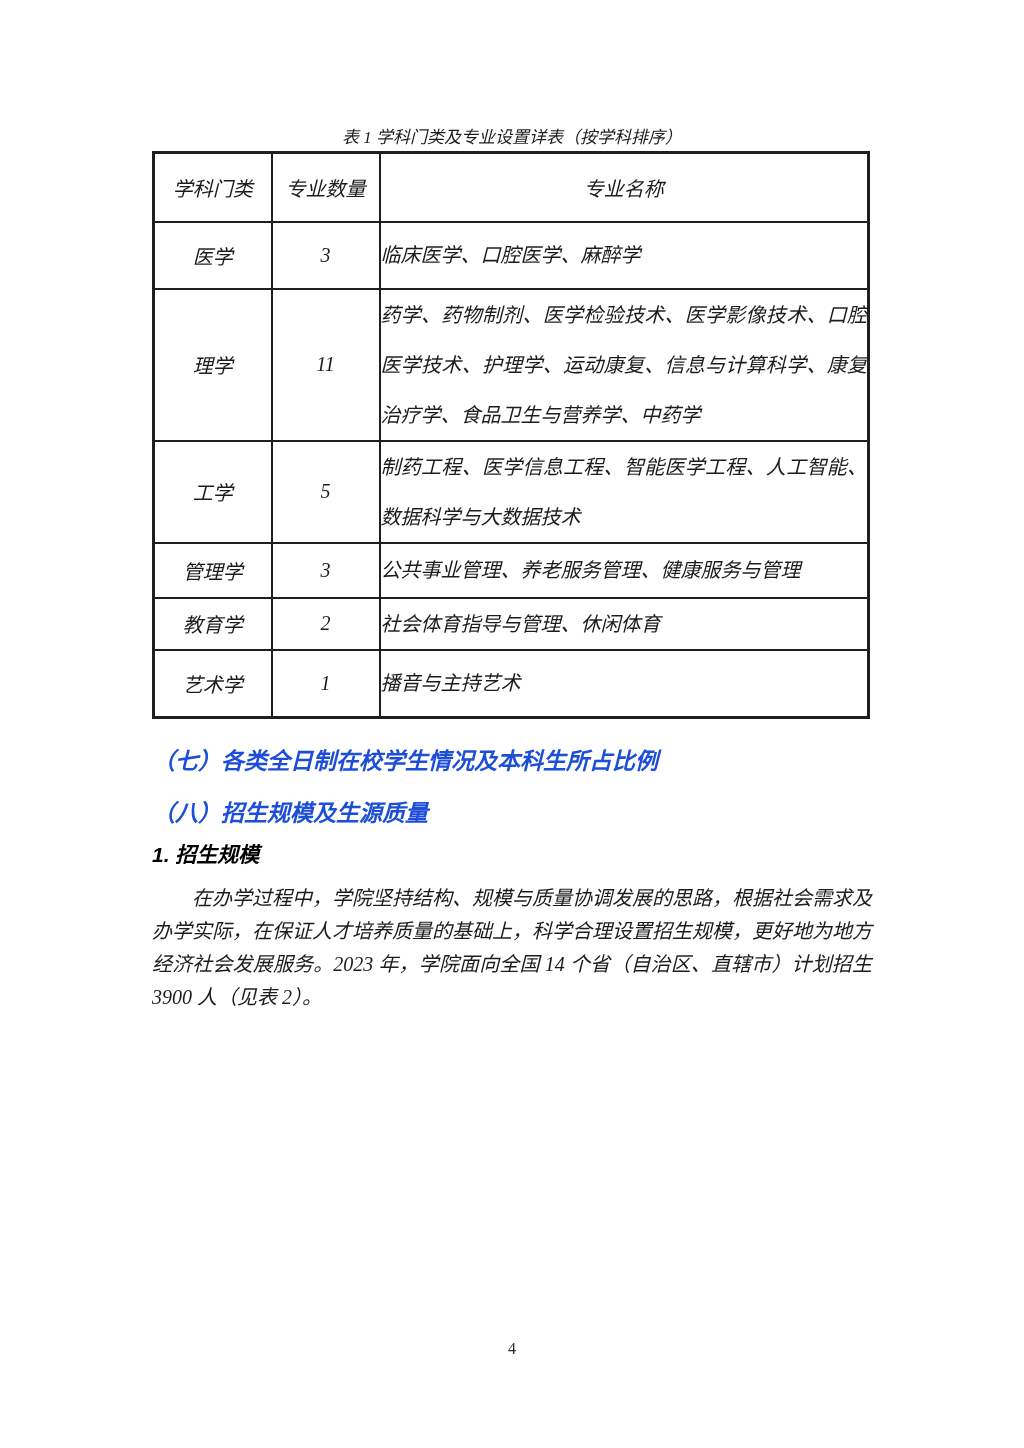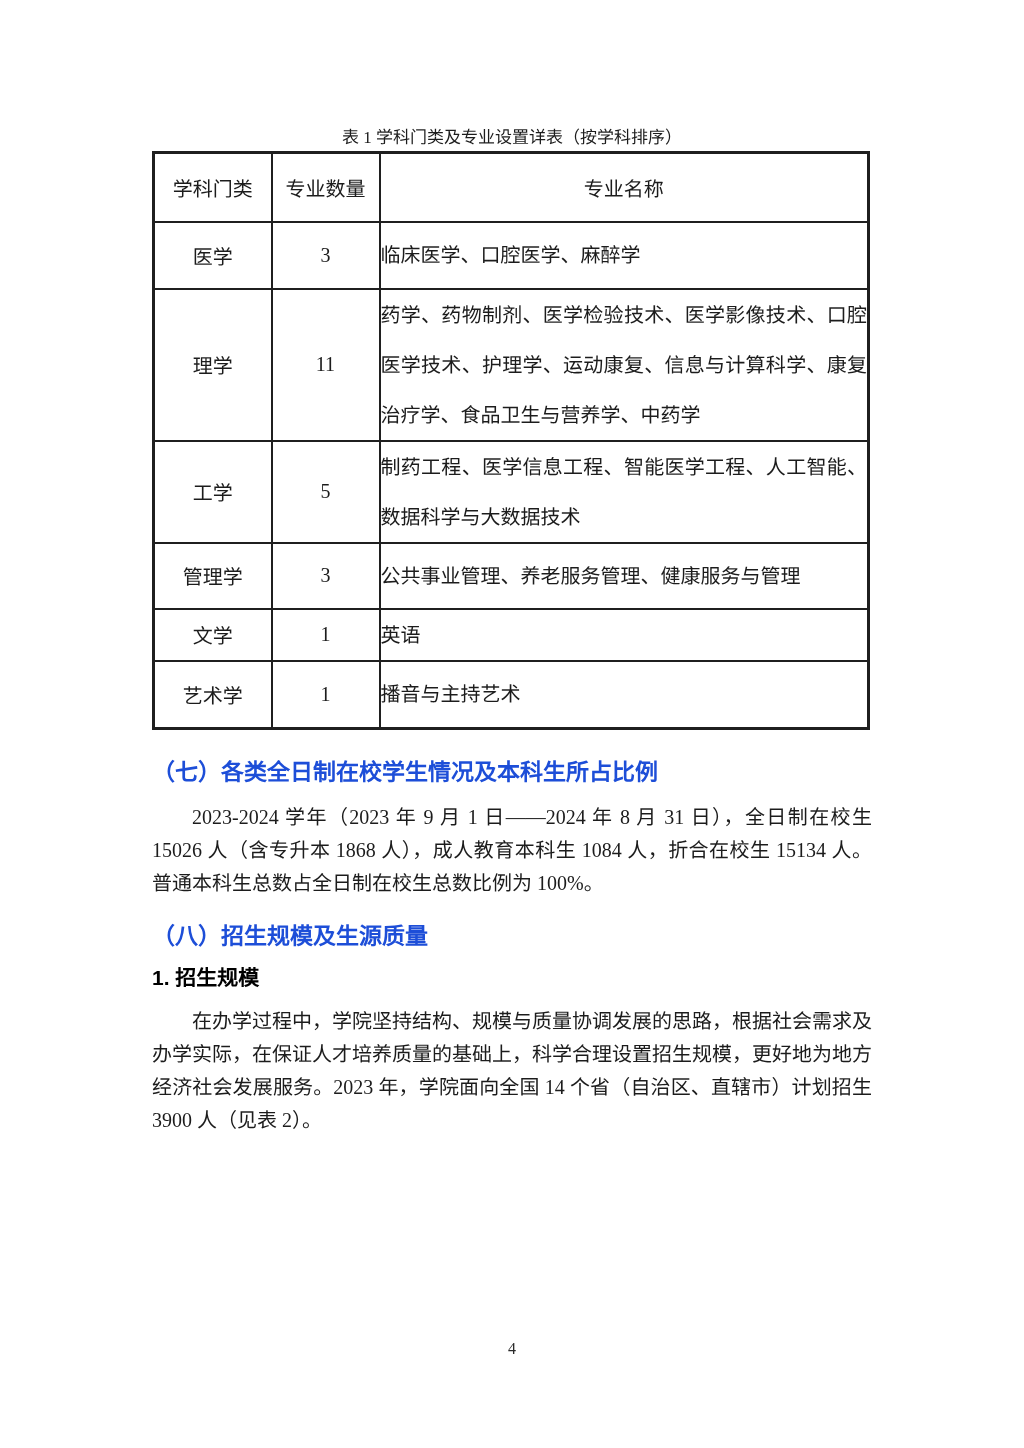--- a/index.html
+++ b/index.html
@@ -14,20 +14,21 @@
     background: #ffffff;
     color: #181818;
     font-family: "Liberation Serif", "DejaVu Serif", serif;
     overflow: hidden;
   }
   .content {
     position: absolute;
     left: 152px;
     top: 0;
     width: 720px;
+    font-style: italic;
   }
   .table-caption {
     margin-top: 126px;
     text-align: center;
     font-size: 17px;
     line-height: 24px;
     color: #1c1c1c;
     white-space: nowrap;
   }
   table.subjects {
@@ -54,21 +55,21 @@
   }
   td.majors-cell {
     text-align: justify;
     padding: 0 14px 0 12px;
     line-height: 50px;
   }
   tr.hdr      { height: 69px; }
   tr.r-yixue  { height: 67px; }
   tr.r-lixue  { height: 150px; }
   tr.r-gongxue{ height: 98px; }
-  tr.r-guanli { height: 66px; }
+  tr.r-guanli { height: 55px; }
   tr.r-jiaoyu { height: 51px; }
   tr.r-wenxue { height: 52px; }
   tr.r-yishu  { height: 68px; }
   h2.sec-heading {
     font-family: "Liberation Sans", "DejaVu Sans", sans-serif;
     font-weight: bold;
     font-size: 23px;
     line-height: 32px;
     color: #1d4ed8;
     margin: 26px 0 0 0;
@@ -133,36 +134,35 @@
         <tr class="r-gongxue">
           <td class="cat-cell">工学</td>
           <td class="count-cell">5</td>
           <td class="majors-cell">制药工程、医学信息工程、智能医学工程、人工智能、数据科学与大数据技术</td>
         </tr>
         <tr class="r-guanli">
           <td class="cat-cell">管理学</td>
           <td class="count-cell">3</td>
           <td class="majors-cell">公共事业管理、养老服务管理、健康服务与管理</td>
         </tr>
-        <tr class="r-wenxue">
-          <td class="cat-cell">文学</td>
-          <td class="count-cell">1</td>
-          <td class="majors-cell">英语</td>
+        <tr class="r-jiaoyu">
+          <td class="cat-cell">教育学</td>
+          <td class="count-cell">2</td>
+          <td class="majors-cell">社会体育指导与管理、休闲体育</td>
         </tr>
         <tr class="r-yishu">
           <td class="cat-cell">艺术学</td>
           <td class="count-cell">1</td>
           <td class="majors-cell">播音与主持艺术</td>
         </tr>
       </tbody>
     </table>
 
     <h2 class="sec-heading">（七）各类全日制在校学生情况及本科生所占比例</h2>
 
-    <p class="body-para">2023-2024 学年（2023 年 9 月 1 日——2024 年 8 月 31 日），全日制在校生 15026 人（含专升本 1868 人），成人教育本科生 1084 人，折合在校生 15134 人。普通本科生总数占全日制在校生总数比例为 100%。</p>
 
     <h2 class="sec-heading second">（八）招生规模及生源质量</h2>
 
     <h3 class="sub-heading">1. 招生规模</h3>
 
     <p class="body-para">在办学过程中，学院坚持结构、规模与质量协调发展的思路，根据社会需求及办学实际，在保证人才培养质量的基础上，科学合理设置招生规模，更好地为地方经济社会发展服务。2023 年，学院面向全国 14 个省（自治区、直辖市）计划招生 3900 人（见表 2）。</p>
 
   </div>
 
   <div class="page-number">4</div>

